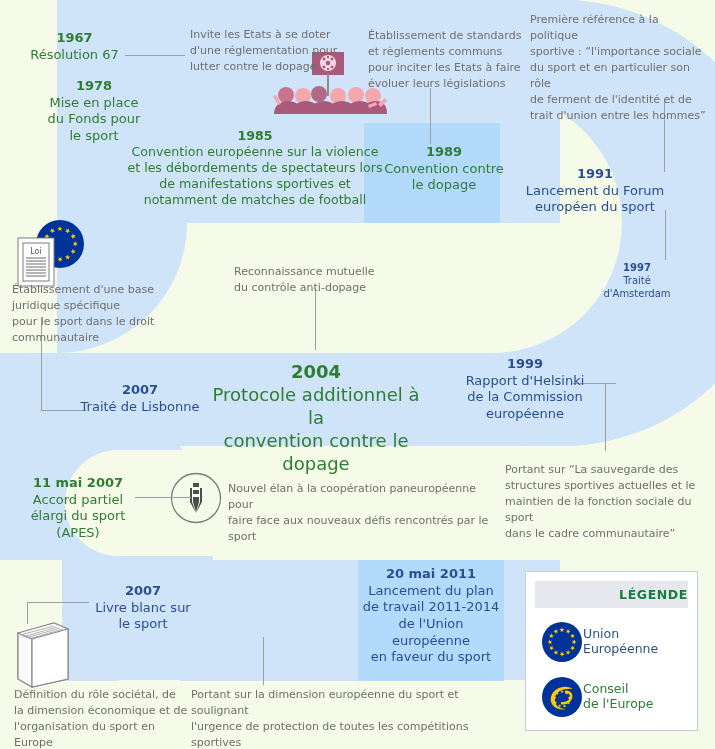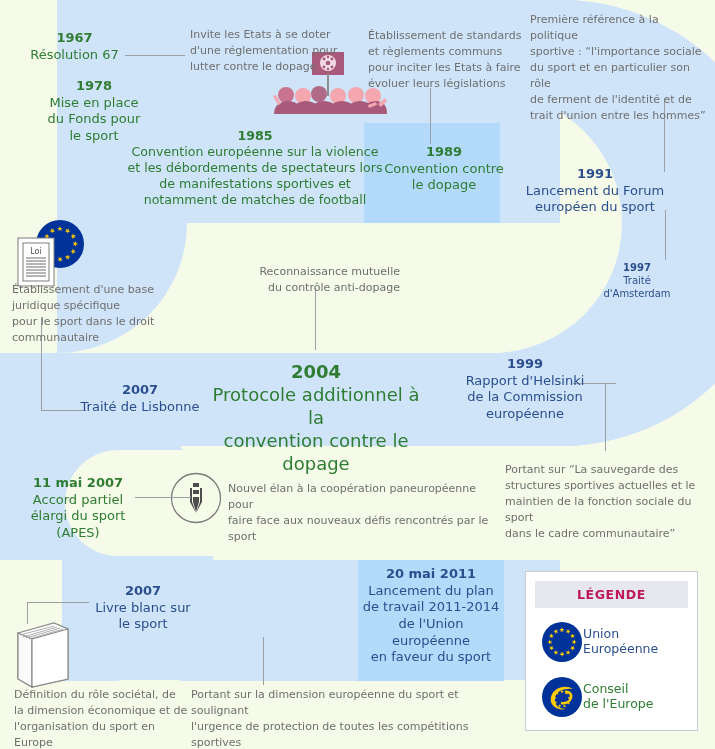--- a/index.html
+++ b/index.html
@@ -13,34 +13,34 @@
   #stage{position:absolute;left:0;top:0;width:715px;height:749px;}
   .bg{position:absolute;left:0;top:0;width:715px;height:749px;}
 
   .lbl{position:absolute;text-align:center;line-height:1.28;}
   .lbl .yr{font-weight:bold;display:block;}
   .ce{color:#2e7d32;}      
   .eu{color:#2b4f8e;}      
   .note{
     position:absolute;color:#6f6f6f;font-size:11px;line-height:1.45;
   }
-  .note.c{text-align:right;}
+  .note.c{text-align:left;}
   .conn{position:absolute;background:#9aa0a6;}
   .conn.h{height:1px;}
   .conn.v{width:1px;}
 
   
   #legend{
     position:absolute;left:525px;top:571px;width:173px;height:160px;
     background:#ffffff;border:1px solid #c9cdd2;box-sizing:border-box;
     padding:9px 9px;
   }
   #legend .ttl{
-    background:#e6e8ee;color:#be185d;font-weight:bold;font-size:12.5px;
-    letter-spacing:.6px;text-align:center;padding:6px 0;
+    background:#e6e8ee;color:#15803d;font-weight:bold;font-size:12.5px;
+    letter-spacing:.6px;text-align:right;padding:6px 0;
   }
   .lgrow{display:flex;align-items:center;margin-top:13px;padding-left:6px;}
   .lgrow .txt{font-weight:normal;font-size:12.5px;line-height:1.18;}
   .lgrow .txt span{display:block;}
 
   
   .icon{position:absolute;}
   svg{display:block;overflow:visible;}
 </style>
 </head>

